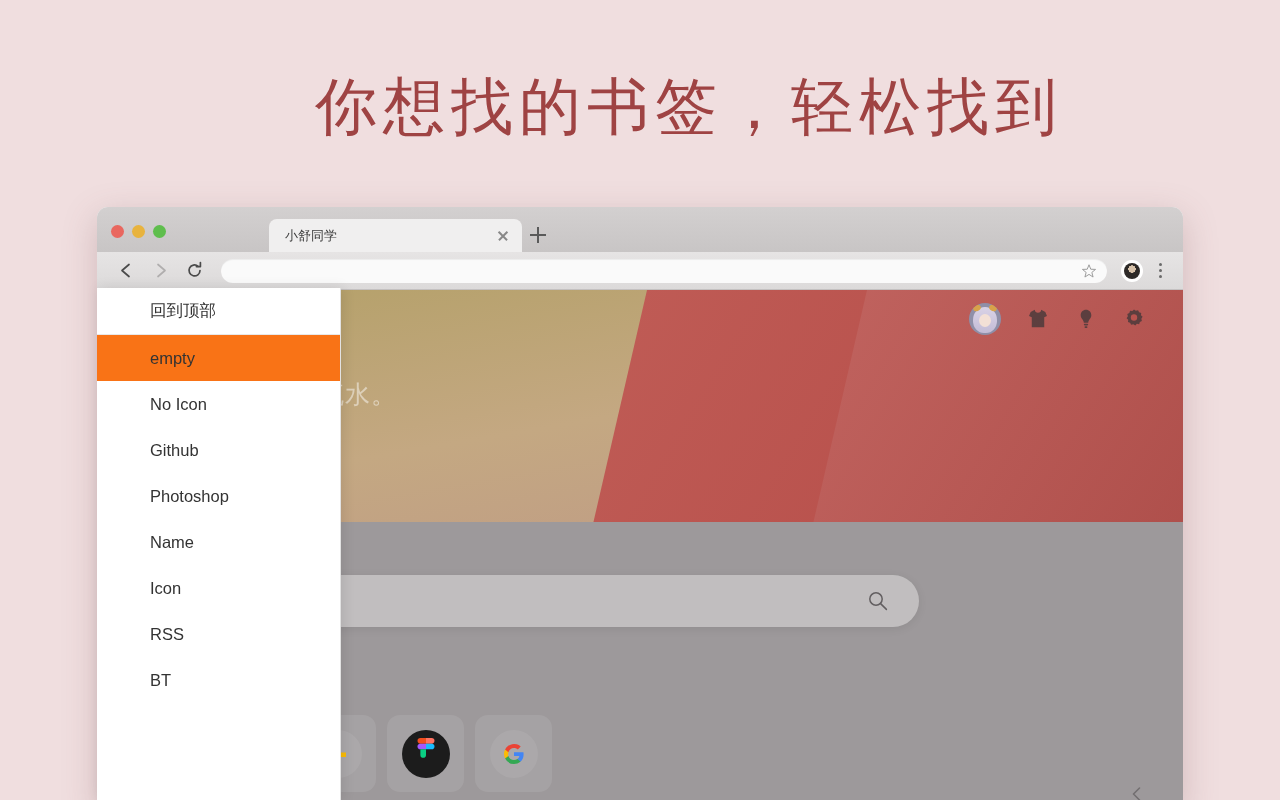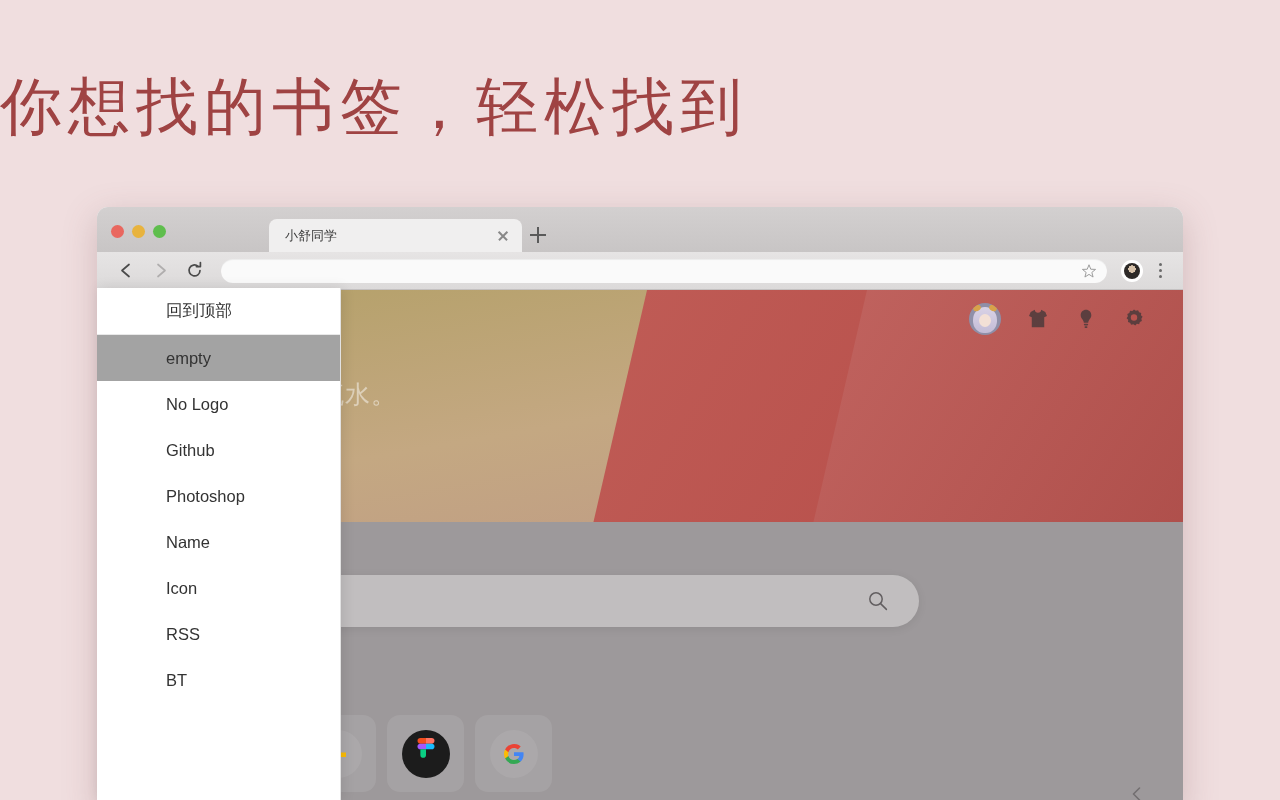--- a/index.html
+++ b/index.html
@@ -15,21 +15,21 @@
     font-family: "Liberation Sans", "DejaVu Sans", sans-serif;
     position: relative;
   }
 
   
   .headline {
     position: absolute;
     top: 62px;
     left: 0;
     width: 1063px;
-    text-align: left;
+    text-align: right;
     font-size: 62px;
     line-height: 90px;
     letter-spacing: 6px;
     color: #9f4343;
     font-weight: 400;
     white-space: nowrap;
   }
 
   
   .browser-window {
@@ -324,26 +324,26 @@
     height: 512px;
     background: #fff;
     border-right: 1px solid #e2e2e2;
     box-shadow: 2px 0 12px rgba(0,0,0,.10);
     overflow: hidden;
   }
   .dd-item {
     height: 46px;
     display: flex;
     align-items: center;
-    padding-left: 69px;
+    padding-left: 53px;
     font-size: 16.5px;
     color: #333;
     white-space: nowrap;
   }
-  .dd-item.active { background: #a3a3a3; }
+  .dd-item.active { background: #f97316; }
   .dd-sep {
     height: 1px;
     background: #e8e8e8;
     margin: 0;
   }
 </style>
 </head>
 <body>
 
 <div class="headline">你想找的书签，轻松找到</div>
@@ -523,20 +523,20 @@
     <svg class="chevron-left" viewBox="0 0 16 16">
       <path d="M10.5 2 L4.5 8 L10.5 14" fill="none" stroke="#3a3537" stroke-width="1.6" stroke-linecap="round" stroke-linejoin="round"></path>
     </svg>
   </div>
 </div>
 
 <div class="dropdown">
   <div class="dd-item">回到顶部</div>
   <div class="dd-sep"></div>
   <div class="dd-item active">empty</div>
-  <div class="dd-item">No Logo</div>
+  <div class="dd-item">No Icon</div>
   <div class="dd-item">Github</div>
   <div class="dd-item">Photoshop</div>
   <div class="dd-item">Name</div>
   <div class="dd-item">Icon</div>
   <div class="dd-item">RSS</div>
   <div class="dd-item">BT</div>
 </div>
 
 </body></html>

